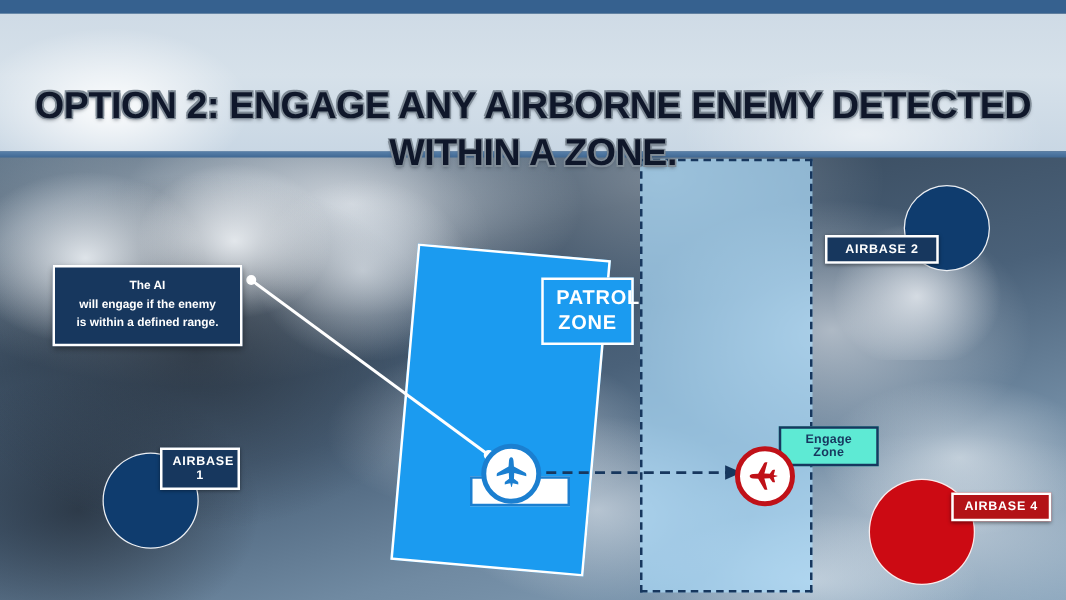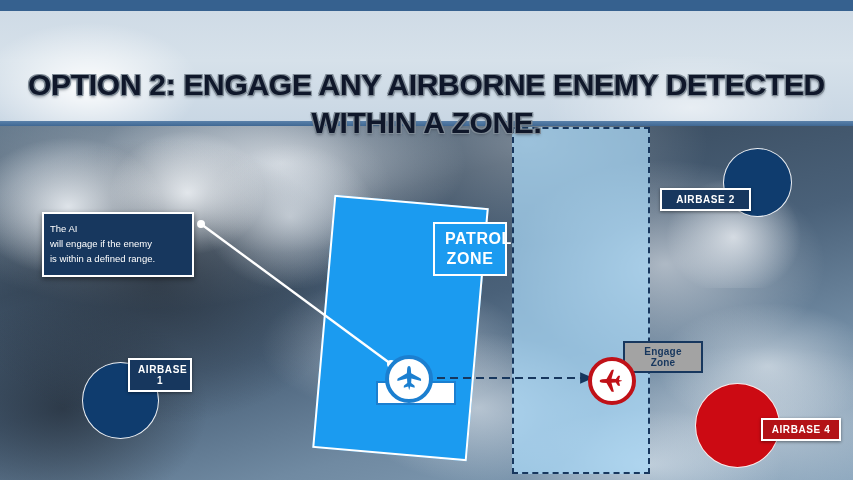--- a/index.html
+++ b/index.html
@@ -147,42 +147,44 @@
   }
   .lb-white {
     background: #ffffff;
     color: #1f5fa0;
     border: 2px solid #1b7fd0;
     font-size: 11px;
     padding: 4px 10px;
     letter-spacing: 0.3px;
   }
   .lb-pale {
-    background: #a3a3a3;
+    background: #5eead4;
     color: #17375e;
     border: 2px solid #17375e;
     font-size: 10px;
     padding: 3px 8px;
     letter-spacing: 0.2px;
   }
 
   
   .callout {
     position: absolute;
     left: 42px; top: 212px; width: 152px;
     background: #17375e;
     border: 2px solid #ffffff;
     box-sizing: border-box;
     color: #ffffff;
     font-size: 9.5px;
     line-height: 1.6;
+    text-align: center;
     padding: 7px 6px 8px;
     white-space: pre-line;
     box-shadow: 0 2px 5px rgba(0,0,0,0.45);
     z-index: 7;
+    font-weight: bold;
   }
 
   
   .airbase-circle {
     position: absolute;
     border-radius: 50%;
     border: 1.5px solid rgba(255,255,255,0.92);
     box-sizing: border-box;
     z-index: 4;
   }
@@ -265,15 +267,15 @@
 ZONE</div>
 
   <div class="label-box lb-pale" style="left:623px; top:341px; width:80px;">Engage Zone</div>
 
   <div class="label-box lb-white" style="left:376px; top:381px; width:80px;">AI</div>
 
   <div class="label-box lb-navy" style="left:128px; top:358px; width:64px;">AIRBASE 1</div>
 
   <div class="label-box lb-navy" style="left:660px; top:188px; width:91px;">AIRBASE 2</div>
 
-  <div class="label-box lb-red" style="left:761px; top:394px; width:80px;margin-top:24px;">AIRBASE 4</div>
+  <div class="label-box lb-red" style="left:761px; top:394px; width:80px;">AIRBASE 4</div>
 
 </div>
 
 </body></html>

